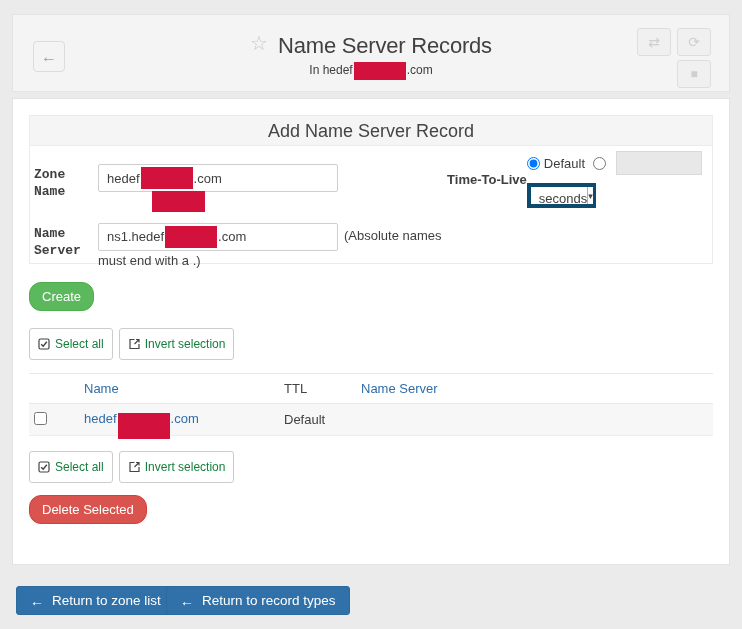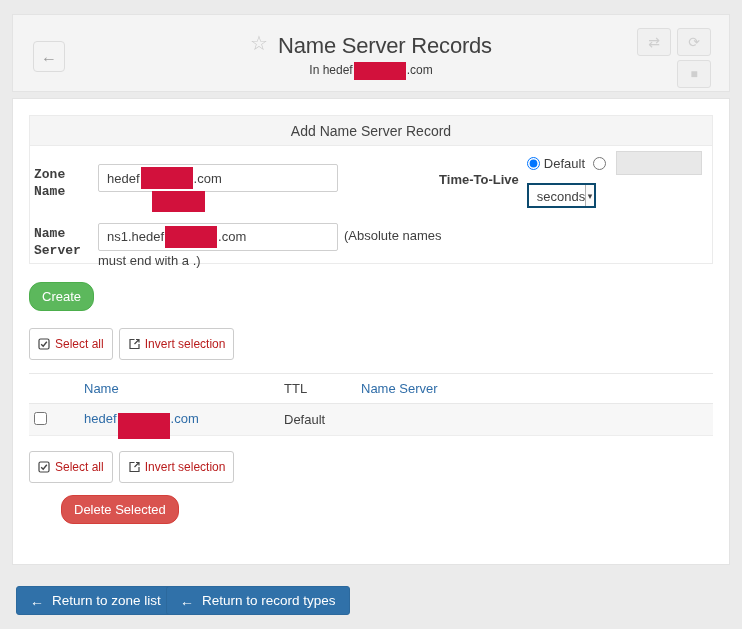--- a/index.html
+++ b/index.html
@@ -43,87 +43,87 @@
   
   .content-card {
     position:absolute; left:12px; top:98px; width:718px; height:467px;
     background:#fff; border:1px solid #e3e3e3;
     padding:16px;
   }
 
   .panel { border:1px solid #ebebeb; }
   .panel-header {
     background:#f5f5f5; border-bottom:1px solid #ebebeb;
-    height:30px; line-height:30px; text-align:center; font-size:14px; color:#444;
+    height:30px; line-height:30px; text-align:center; font-size:18px; color:#444;
   }
   .panel-body { position:relative; height:117px; padding:10px 4px; }
 
   .form-row { display:flex; }
   .form-label { width:64px; font-weight:bold; line-height:17px; padding-top:2px;font-family:Liberation Mono, monospace; }
   .textbox {
     width:240px; height:28px; border:1px solid #cfcfcf; border-radius:2px;
     background:#fff; padding:0 8px; display:inline-flex; align-items:center;
     cursor:text; white-space:nowrap;
   }
   .textbox .redact { width:52px; height:22px; margin:0 1px; }
   .row-zone { margin-top:8px; }
   .row-ns   { margin-top:23px; }
   .hang-redact { position:absolute; left:122px; top:45px; width:53px; height:21px; }
   .ns-cell { width:345px; line-height:20px; }
   .ns-cell .textbox { vertical-align:middle; }
   .help-text { margin-left:6px; }
 
   .ttl-group { position:absolute; right:10px; top:5px; display:flex; align-items:center; }
-  .ttl-label { font-weight:bold; margin-right:8px; white-space:nowrap; }
+  .ttl-label { font-weight:bold; margin-right:0; white-space:nowrap; }
   .ttl-line1 { display:flex; align-items:center; }
   .ttl-line1 input[type=radio] { margin:0; }
   .ttl-default-label { margin:0 8px 0 4px; }
   .ttl-radio2 { margin-left:0; }
   .ttl-custom {
     width:86px; height:24px; background:#e8e8e8; border:1px solid #d9d9d9;
     margin-left:10px;
   }
   .ttl-line2 { margin-top:8px; }
   .select-box {
-    width:69px; height:25px; border:2px solid #0c4a6e; display:inline-flex;
+    width:69px; height:25px; border:4px solid #0c4a6e; display:inline-flex;
     background:#fff; cursor:pointer;
   }
   .select-box .sel-text { flex:1; padding-left:8px; line-height:23px; }
   .select-box .sel-arrow {
     width:17px; border-left:1px solid #b0b0b0; background:#fbfbfb;
     display:flex; align-items:center; justify-content:center; font-size:9px; color:#444;
   }
 
   .btn { border-radius:12px; cursor:pointer; display:inline-flex; align-items:center; justify-content:center; font-family:inherit; }
   .btn-create {
     margin-top:18px; background:#5cb85c; border:1px solid #4cae4c; color:#fff;
     height:29px; padding:0 12px; font-size:13px;
   }
   .btn-delete {
     margin-top:12px; background:#d9534f; border:1px solid #d43f3a; color:#fff;
-    height:29px; padding:0 12px; font-size:13px;margin-left:32px;
+    height:29px; padding:0 12px; font-size:13px;
   }
 
   .search-row { margin-top:14px; display:flex; align-items:center; }
   .search-label { font-weight:bold; }
   .search-input {
     width:171px; height:28px; border:1px solid #cfcfcf; border-radius:2px;
     margin-left:6px; padding:0 8px; font-family:inherit; font-size:13px;
   }
   .btn-search {
     margin-left:8px; background:#fff; border:1px solid #ccc; color:#444;
     height:29px; padding:0 14px; font-size:14px;
   }
 
   .mini-row { margin-top:17px; display:flex; gap:6px; }
   .mini-row2 { margin-top:15px; }
   .mini-btn {
     display:inline-flex; align-items:center; gap:5px;
     border:1px solid #ccc; border-radius:3px; background:#fff;
-    height:32px; padding:8px 8px; font-size:12px; color:#b91c1c; cursor:pointer;
+    height:32px; padding:8px 8px; font-size:12px; color:#15803d; cursor:pointer;
   }
   .mini-btn svg { display:block; }
 
   
   .tbl { margin-top:13px; border-top:1px solid #e8e8e8; }
   .tbl-head { display:flex; height:30px; align-items:center; border-bottom:1px solid #e8e8e8; }
   .tbl-row  { display:flex; height:32px; align-items:center; background:#f7f7f7; border-bottom:1px solid #ededed; }
   .col-cb   { width:55px; padding-left:5px; }
   .col-name { width:200px; }
   .col-ttl  { width:77px; }

